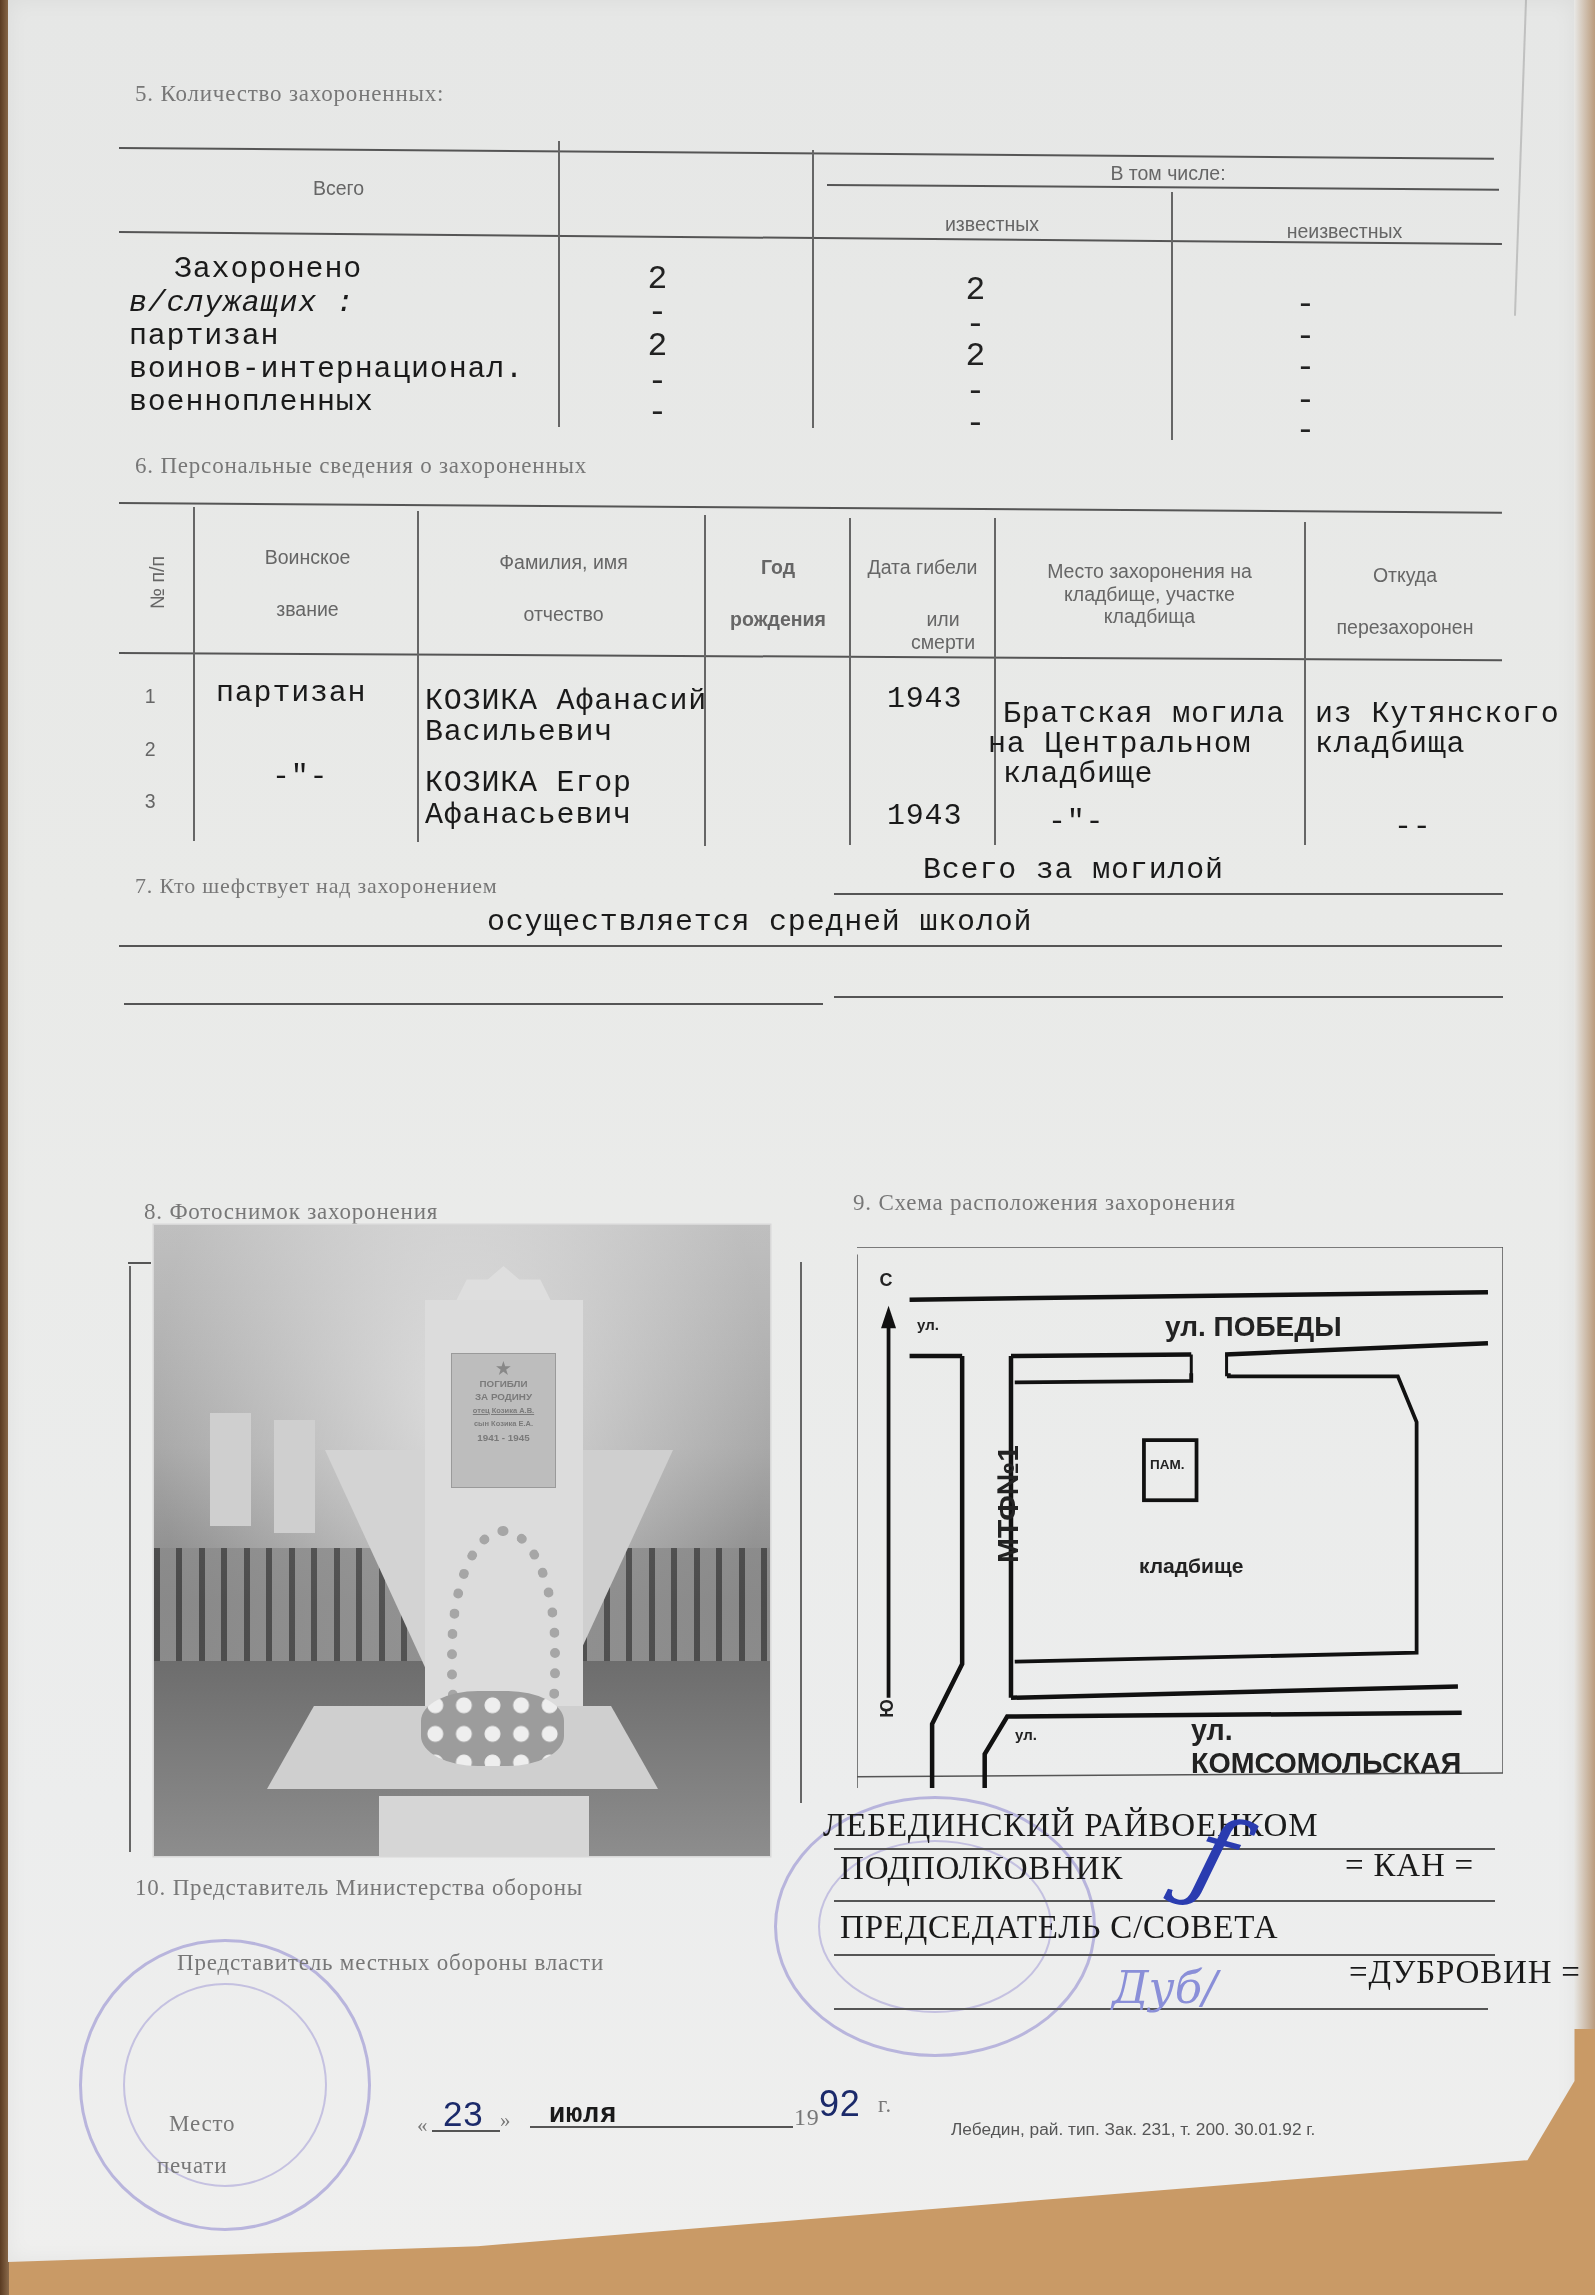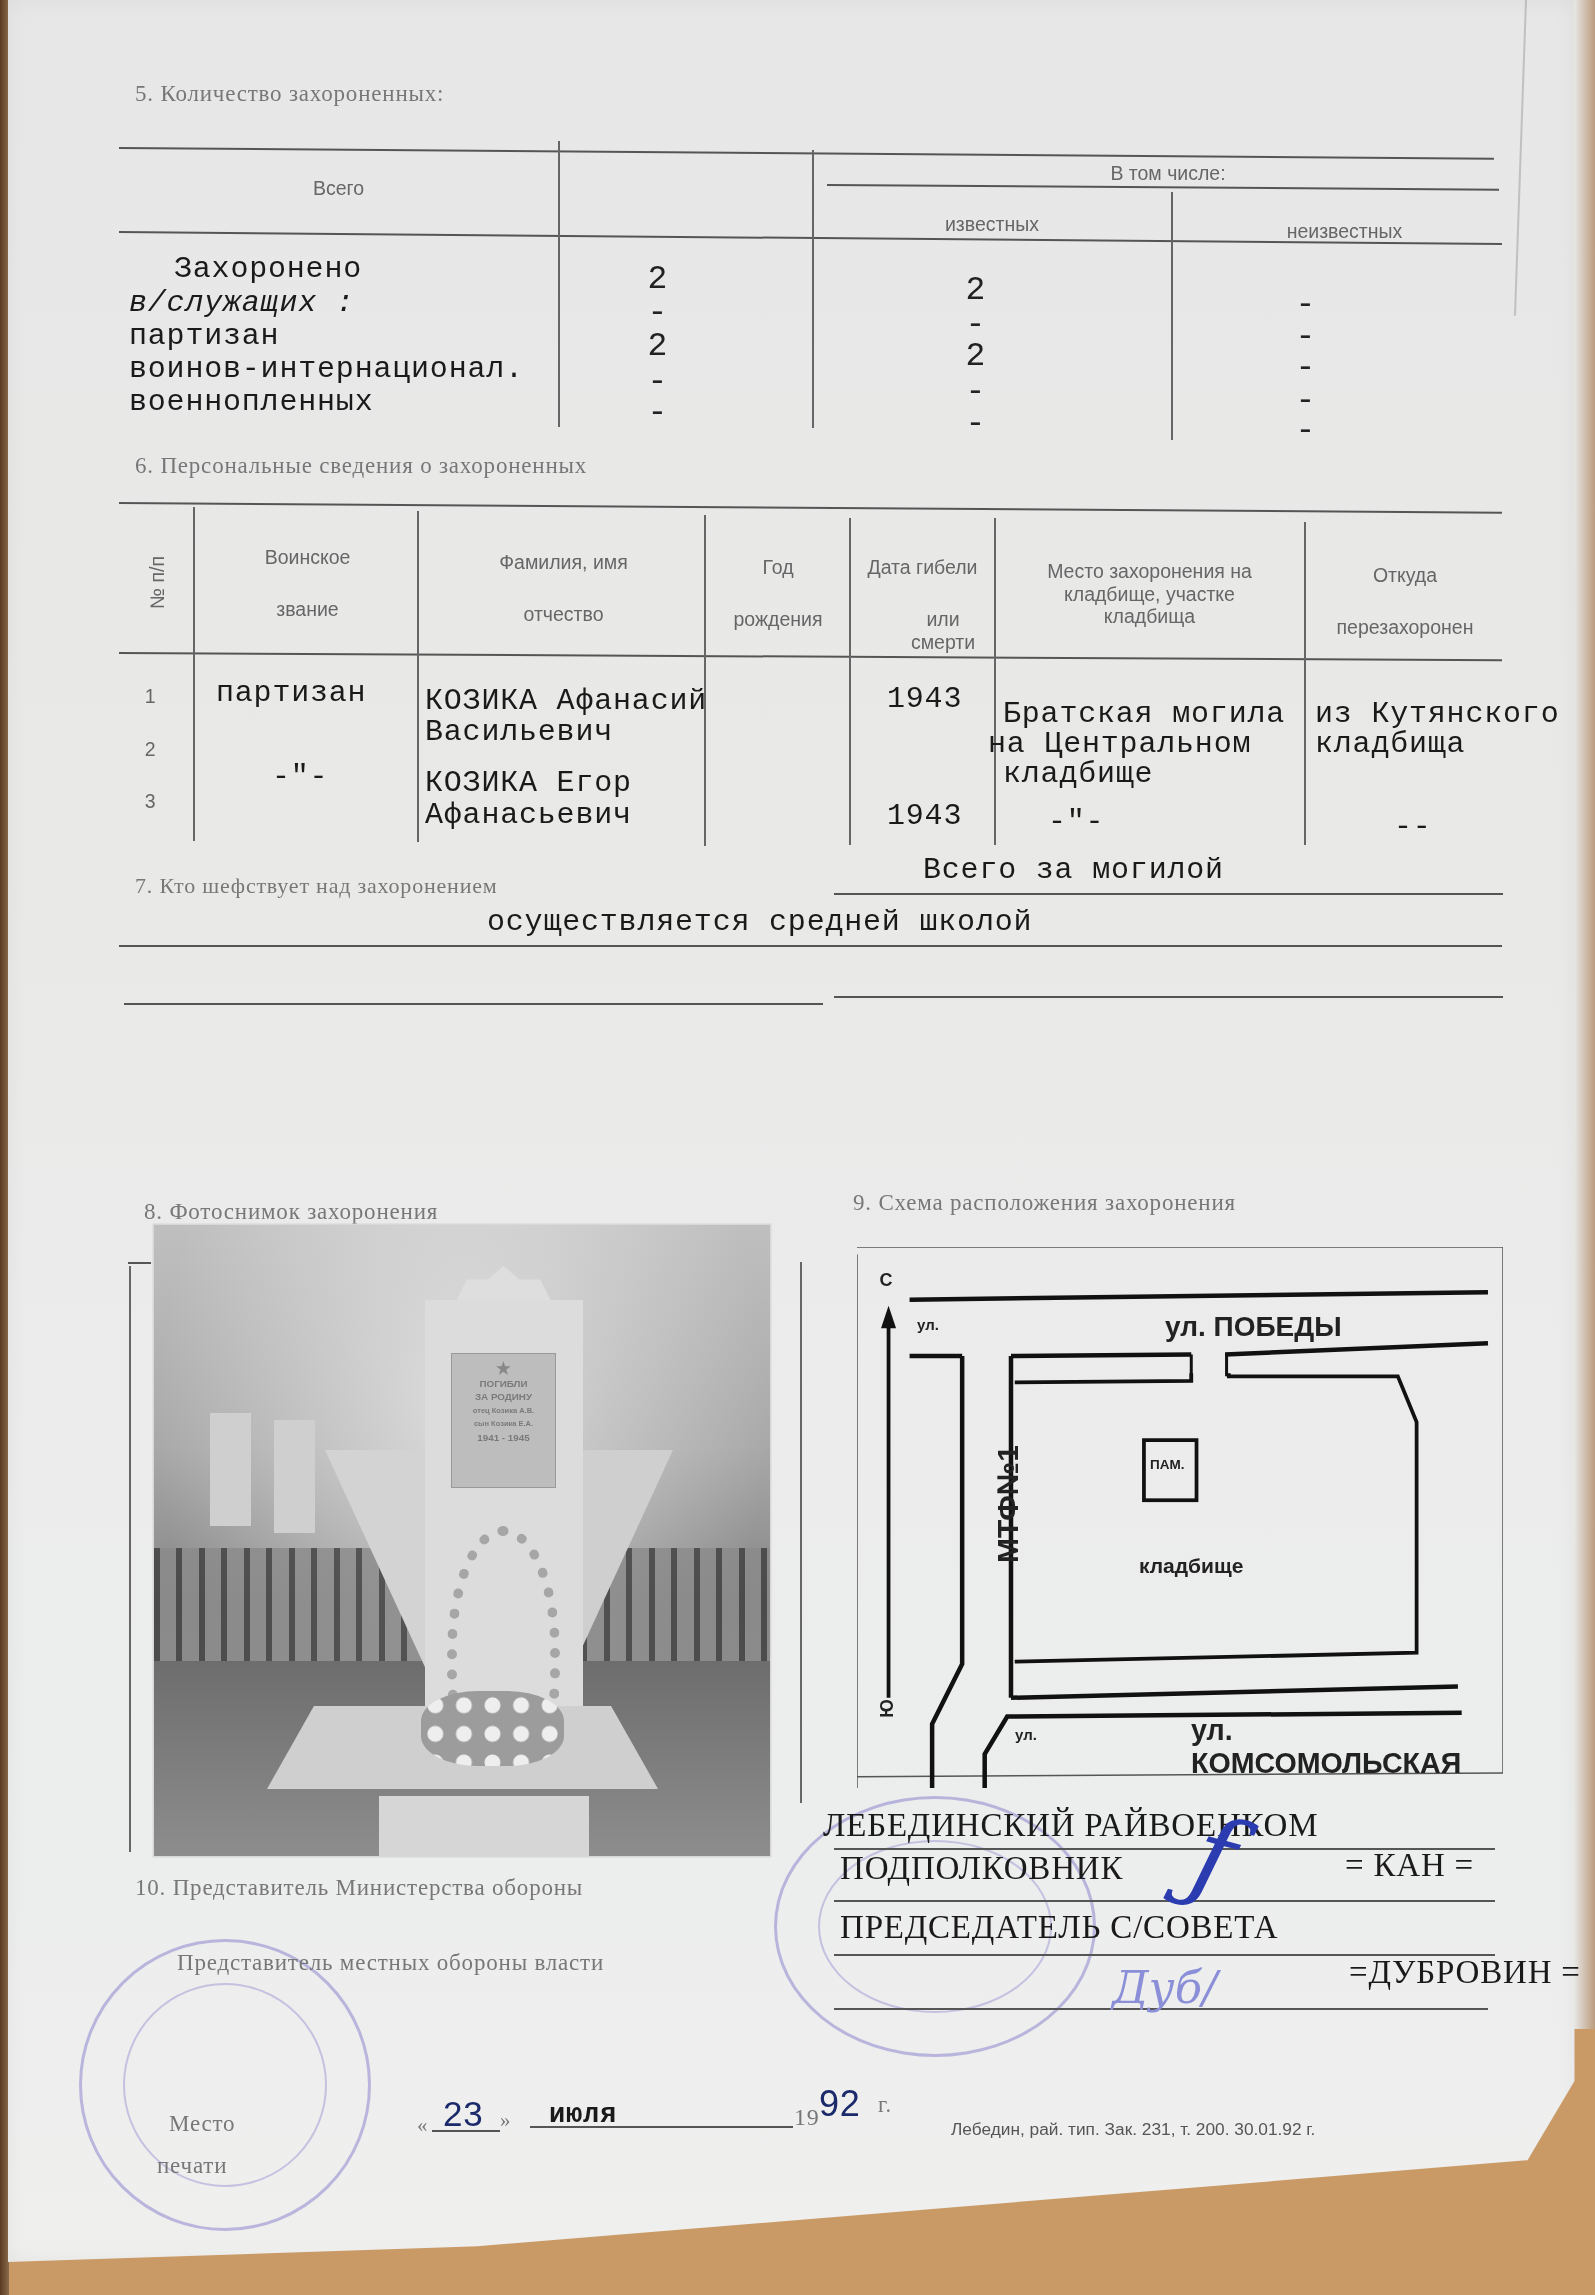--- a/index.html
+++ b/index.html
@@ -142,21 +142,21 @@
 
   <div class="print-sans" style="left:120px; top:571px; width:75px; transform:rotate(-90deg);">№ п/п</div>
   <div class="print-sans" style="left:225px; top:546px; width:165px;">
     <div>Воинское</div>
     <div style="margin-top:28.6px;">звание</div>
   </div>
   <div class="print-sans" style="left:466px; top:551px; width:195px;">
     <div>Фамилия, имя</div>
     <div style="margin-top:28.6px;">отчество</div>
   </div>
-  <div class="print-sans" style="left:714px; top:556px; width:128px;">
+  <div class="print-sans" style="left:714px; top:556px; width:128px;font-weight:bold;">
     <div>Год</div>
     <div style="margin-top:28.6px;">рождения</div>
   </div>
   <div class="print-sans" style="left:851px; top:556px; width:143px;">
     <div>Дата гибели</div>
     <div style="margin-top:28.6px;margin-left:41px;">или смерти</div>
   </div>
   <div class="print-sans" style="left:999px; top:560px; width:301px; line-height:22.5px;">
     <div>Место захоронения на</div>
     <div>кладбище, участке</div>
@@ -216,21 +216,21 @@
     <div class="grave" style="left:56px; top:188px; width:41px; height:113px;"></div>
     <div class="grave" style="left:120px; top:195px; width:41px; height:113px;"></div>
     <div class="wing-l"></div>
     <div class="wing-r"></div>
     <div class="stele-top"></div>
     <div class="stele"></div>
     <div class="plaque">
       <div class="star">★</div>
       <div>ПОГИБЛИ</div>
       <div>ЗА РОДИНУ</div>
-      <div style="font-size:7.5px;">отец Козика А.В.</div>
+      <div style="font-size:7.5px;text-decoration:underline;">отец Козика А.В.</div>
       <div style="font-size:7.5px;">сын Козика Е.А.</div>
       <div>1941 - 1945</div>
     </div>
     <div class="wreath"></div>
     <div class="base1"></div>
     <div class="flowers"></div>
     <div class="slab"></div>
   </div>
 </div>
 

